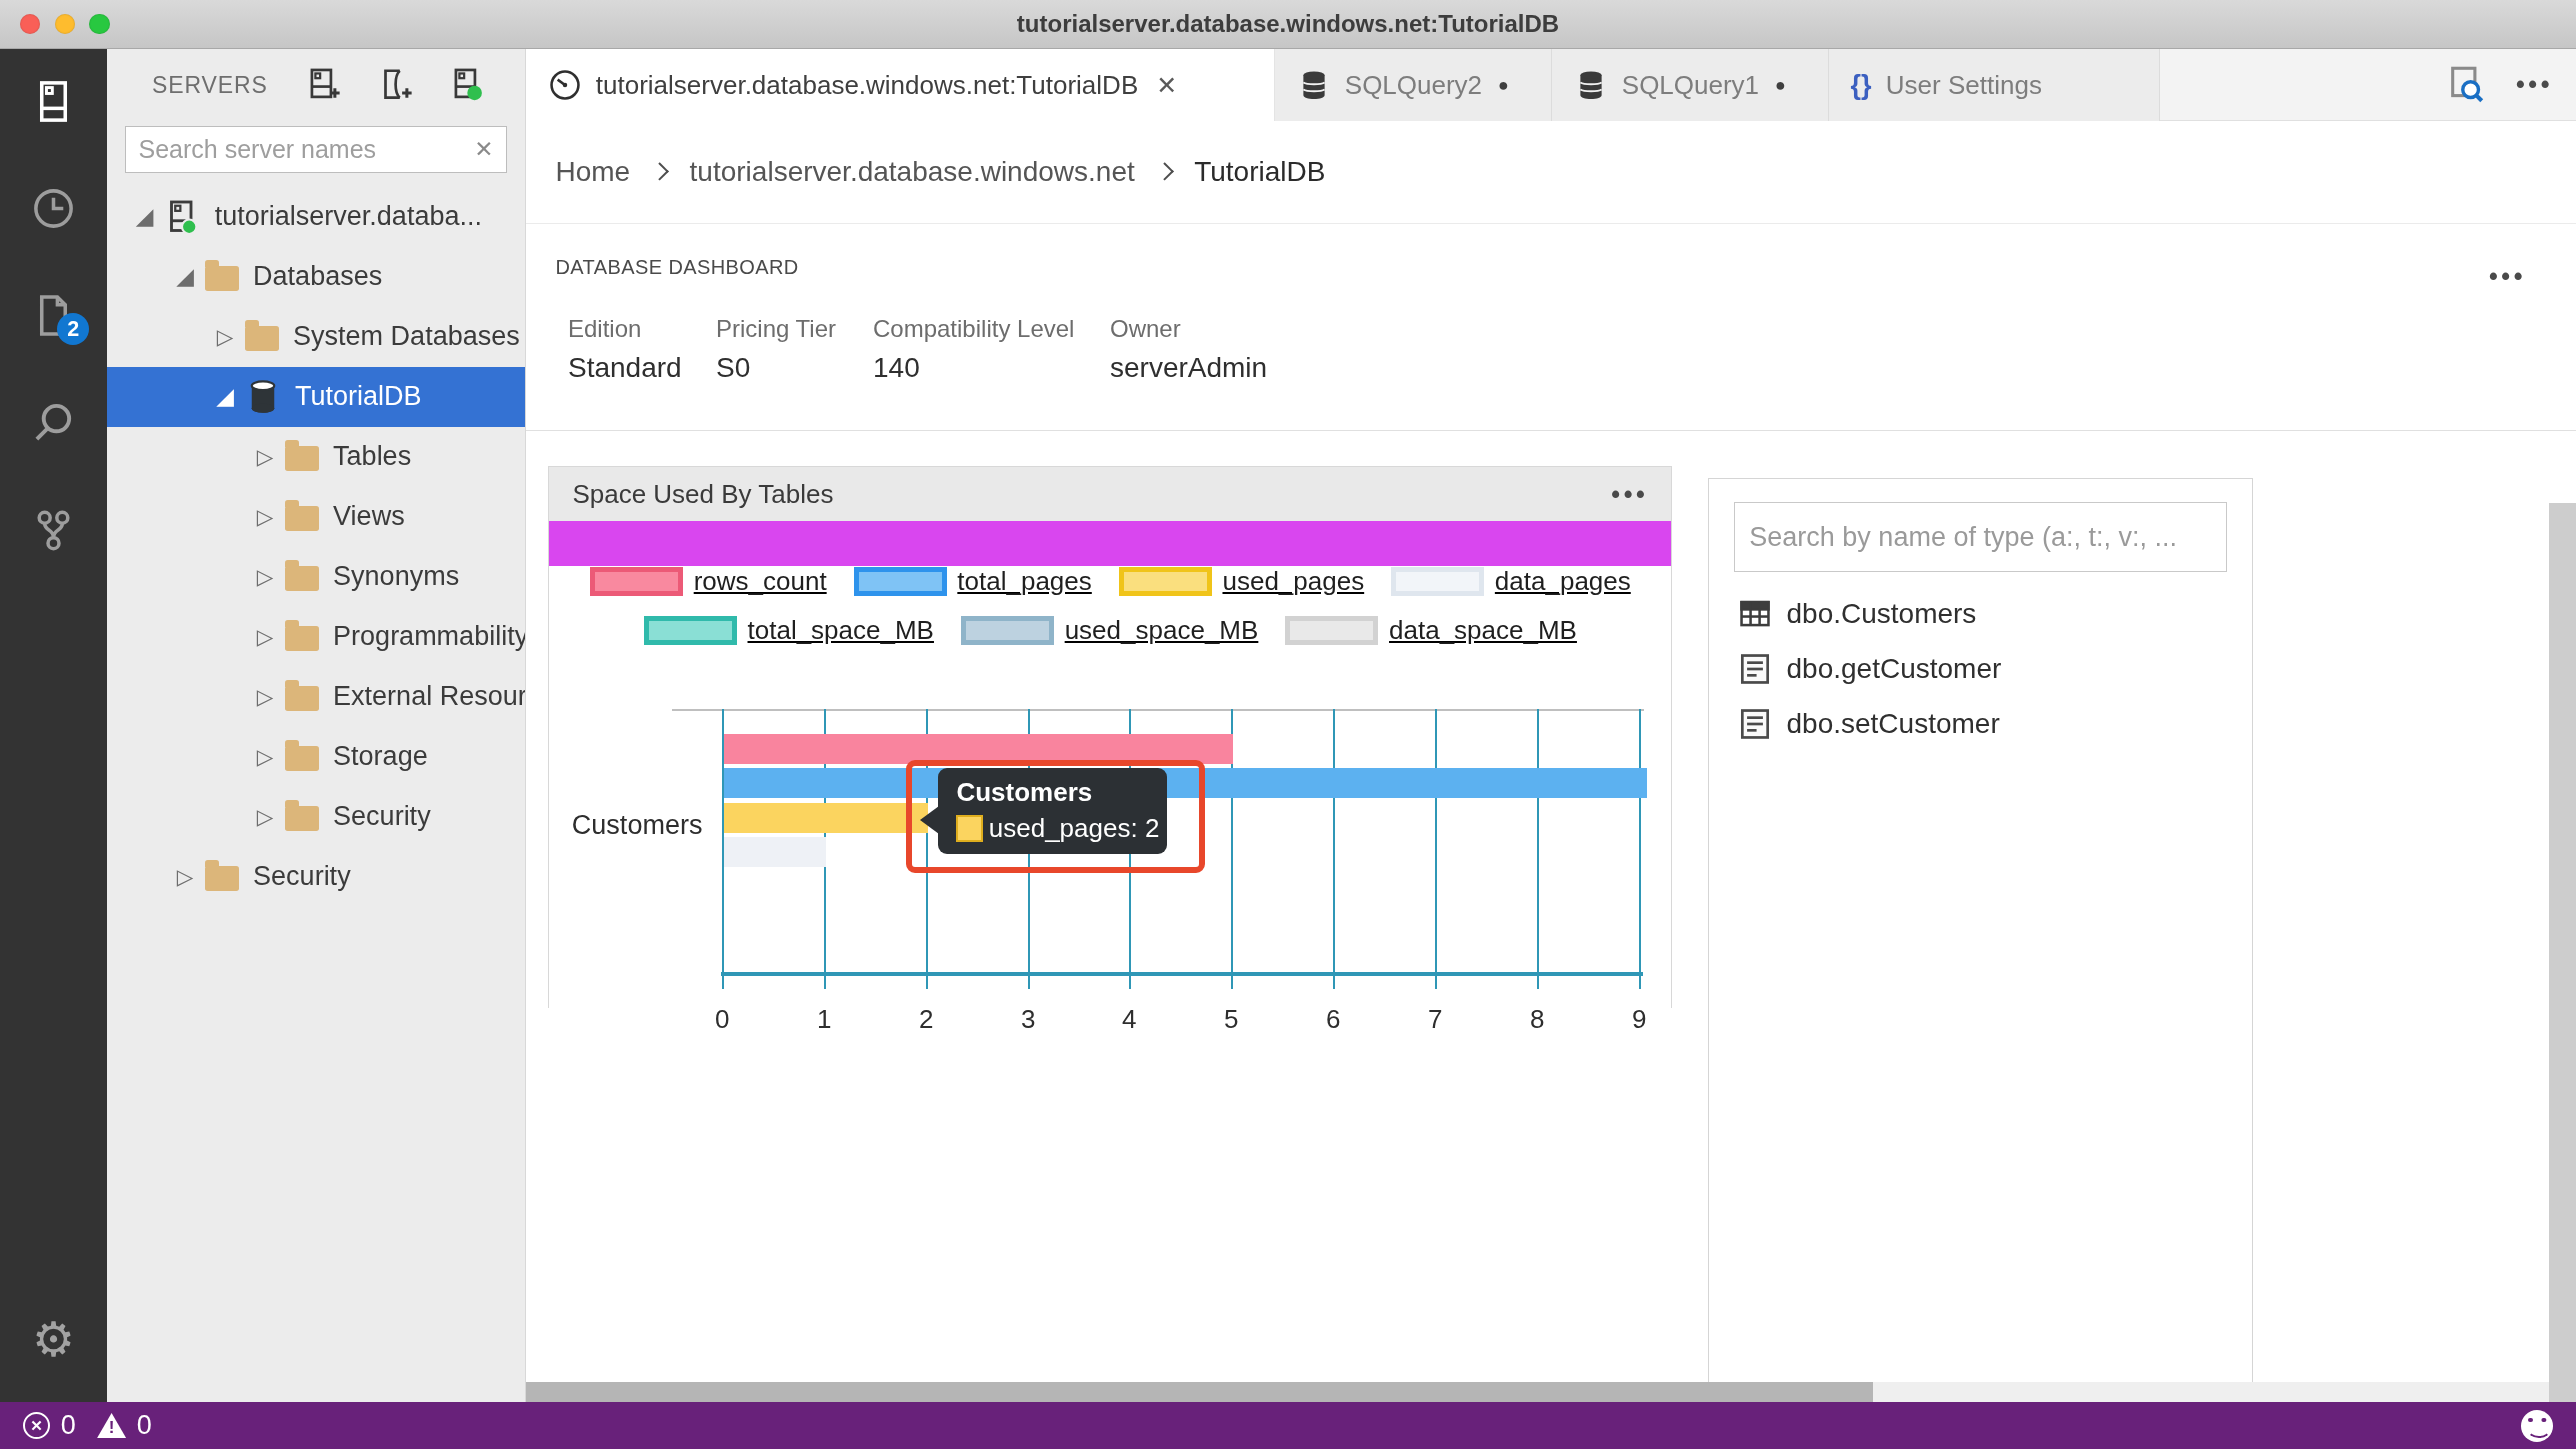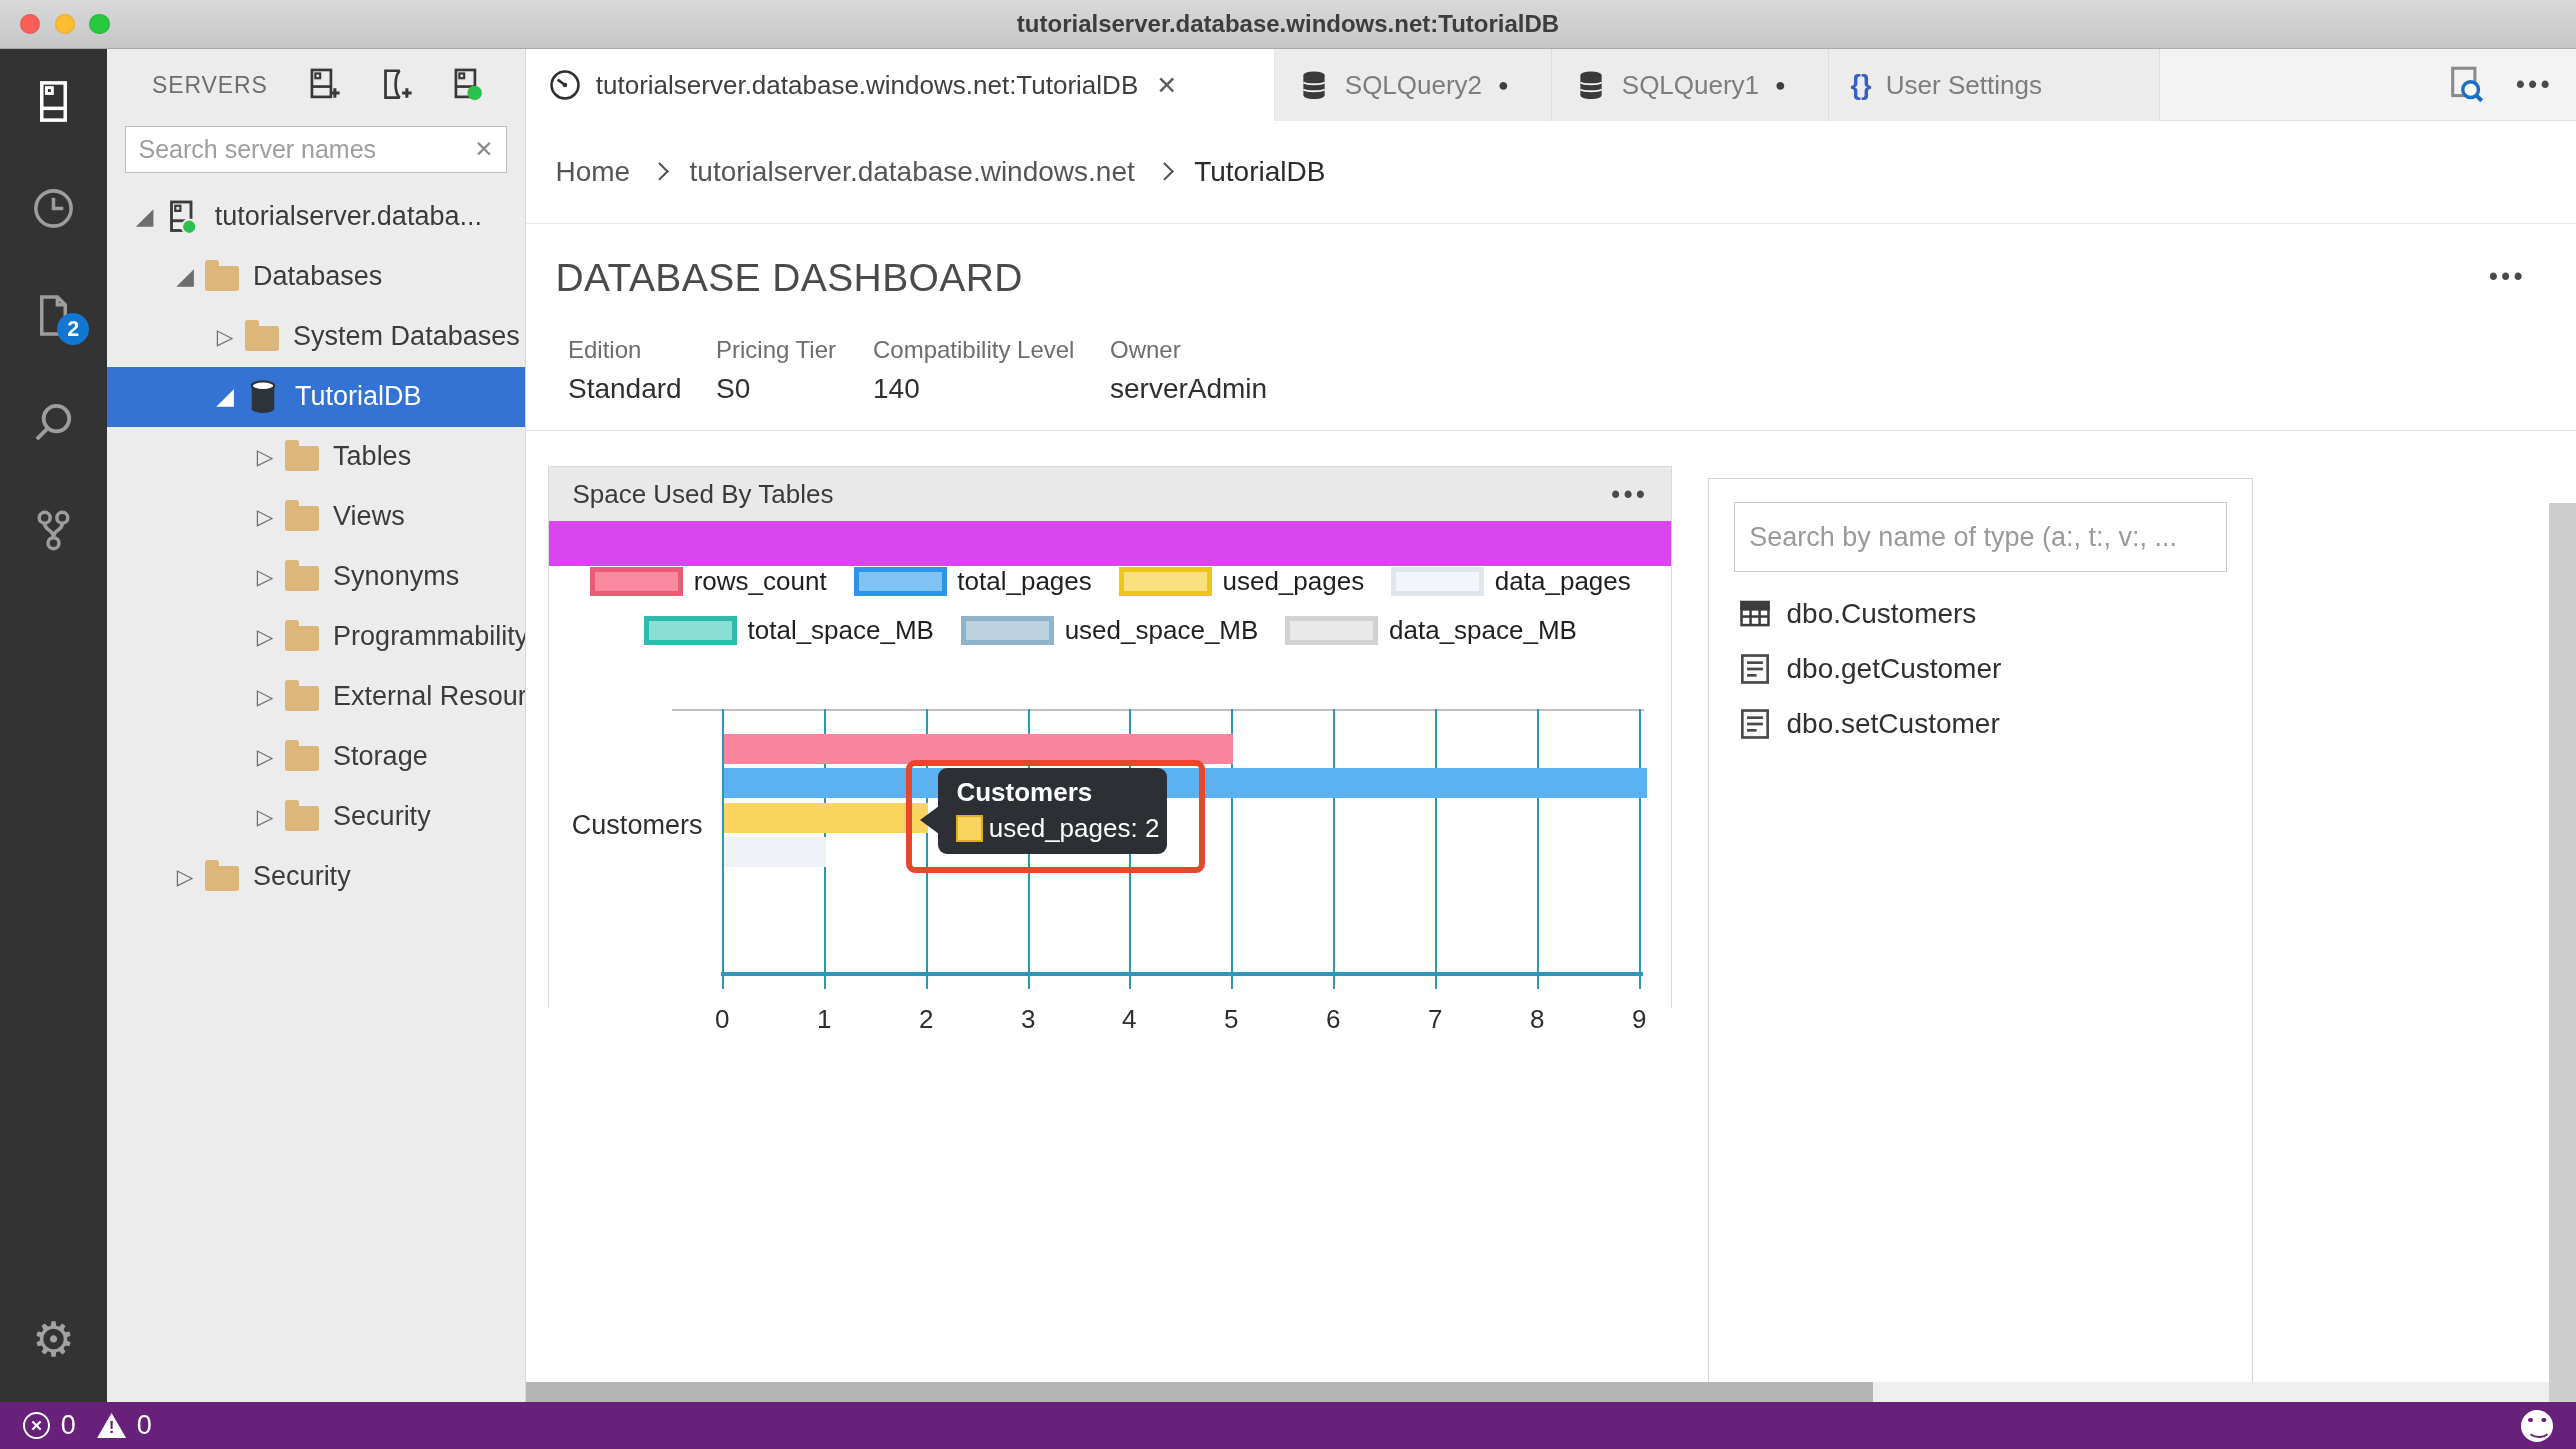--- a/index.html
+++ b/index.html
@@ -64,38 +64,38 @@
   .tab-actions { margin-left: auto; display: flex; align-items: center; gap: 30px; padding-right: 23px; }
   .tab-actions .a-icon { display: inline-flex; }
   .tab-actions svg { width: 41px; height: 41px; }
   .dots { font-size: 25px; font-weight: bold; color: #4a4a4a; letter-spacing: 3.6px; }
 
   .breadcrumbbar { height: 103px; display: flex; align-items: center; padding-left: 29.5px; border-bottom: 1.8px solid #ebebeb; flex: none; font-size: 28px; color: #555; }
   .chev { width: 13.4px; height: 13.4px; border-top: 2.7px solid #4d4d4d; border-right: 2.7px solid #4d4d4d; transform: rotate(45deg); margin: 0 23px; flex: none; }
   .crumb.last { color: #2b2b2b; }
 
   .dashheader { height: 207px; border-bottom: 1.8px solid #e0e0e0; padding: 32px 0 0 29.5px; position: relative; flex: none; }
-  .dash-title { font-size: 39px; color: #4a4a4a; letter-spacing: 0.4px; }
+  .dash-title { font-size: 20px; color: #4a4a4a; letter-spacing: 0.4px; }
   .dash-more { position: absolute; right: 50px; top: 38px; }
   .props { display: flex; margin: 36px 0 0 12.5px; }
   .prop { flex: none; }
   .prop .pl { font-size: 24px; color: #6d6d6d; margin-bottom: 9px; }
   .prop .pv { font-size: 28px; color: #2f2f2f; }
 
   .content { flex: 1; position: relative; background: #fff; min-height: 0; }
 
   
   .chart-panel { position: absolute; left: 22.4px; top: 35px; width: 1124px; height: 542px; border: 1.8px solid #d8d8d8; background: #d946ef; }
   .cp-header { height: 54px; background: #e9e9e9; display: flex; align-items: center; padding: 0 23px; font-size: 26px; color: #3a3a3a; }
   .cp-header .dots { margin-left: auto; }
   .cp-body { position: relative; height: 483px; background: #fff; }
   .legend-row { display: flex; justify-content: center; gap: 27px; }
   .legend-row.r1 { margin-top: 45px; }
   .legend-row.r2 { margin-top: 18px; }
-  .lg-item { display: flex; align-items: center; }
+  .lg-item { display: flex; align-items: center; text-decoration: underline; }
   .lg-swatch { width: 93px; height: 29.5px; border-style: solid; border-width: 5.4px; flex: none; }
   .lg-label { font-size: 26px; color: #1f1f1f; margin-left: 10.7px; }
 
   .plot { position: absolute; left: 173px; top: 143px; width: 917px; height: 265px; }
   .gridline { position: absolute; top: 0; width: 1.8px; height: 280px; background: #2f97b6; }
   .plot-topline { position: absolute; top: 0; left: -50px; width: 972px; height: 1.8px; background: #bfbfbf; }
   .plot-axis { position: absolute; top: 263px; left: -1.8px; width: 922px; height: 3.6px; background: #2f97b6; }
   .bar { position: absolute; left: 1.8px; height: 29.5px; }
   .tick { position: absolute; top: 295px; width: 39px; margin-left: -19.7px; text-align: center; font-size: 26px; color: #2e2e2e; }
   .cat-label { position: absolute; left: -161px; top: 101px; width: 141px; text-align: right; font-size: 27px; color: #2e2e2e; }

